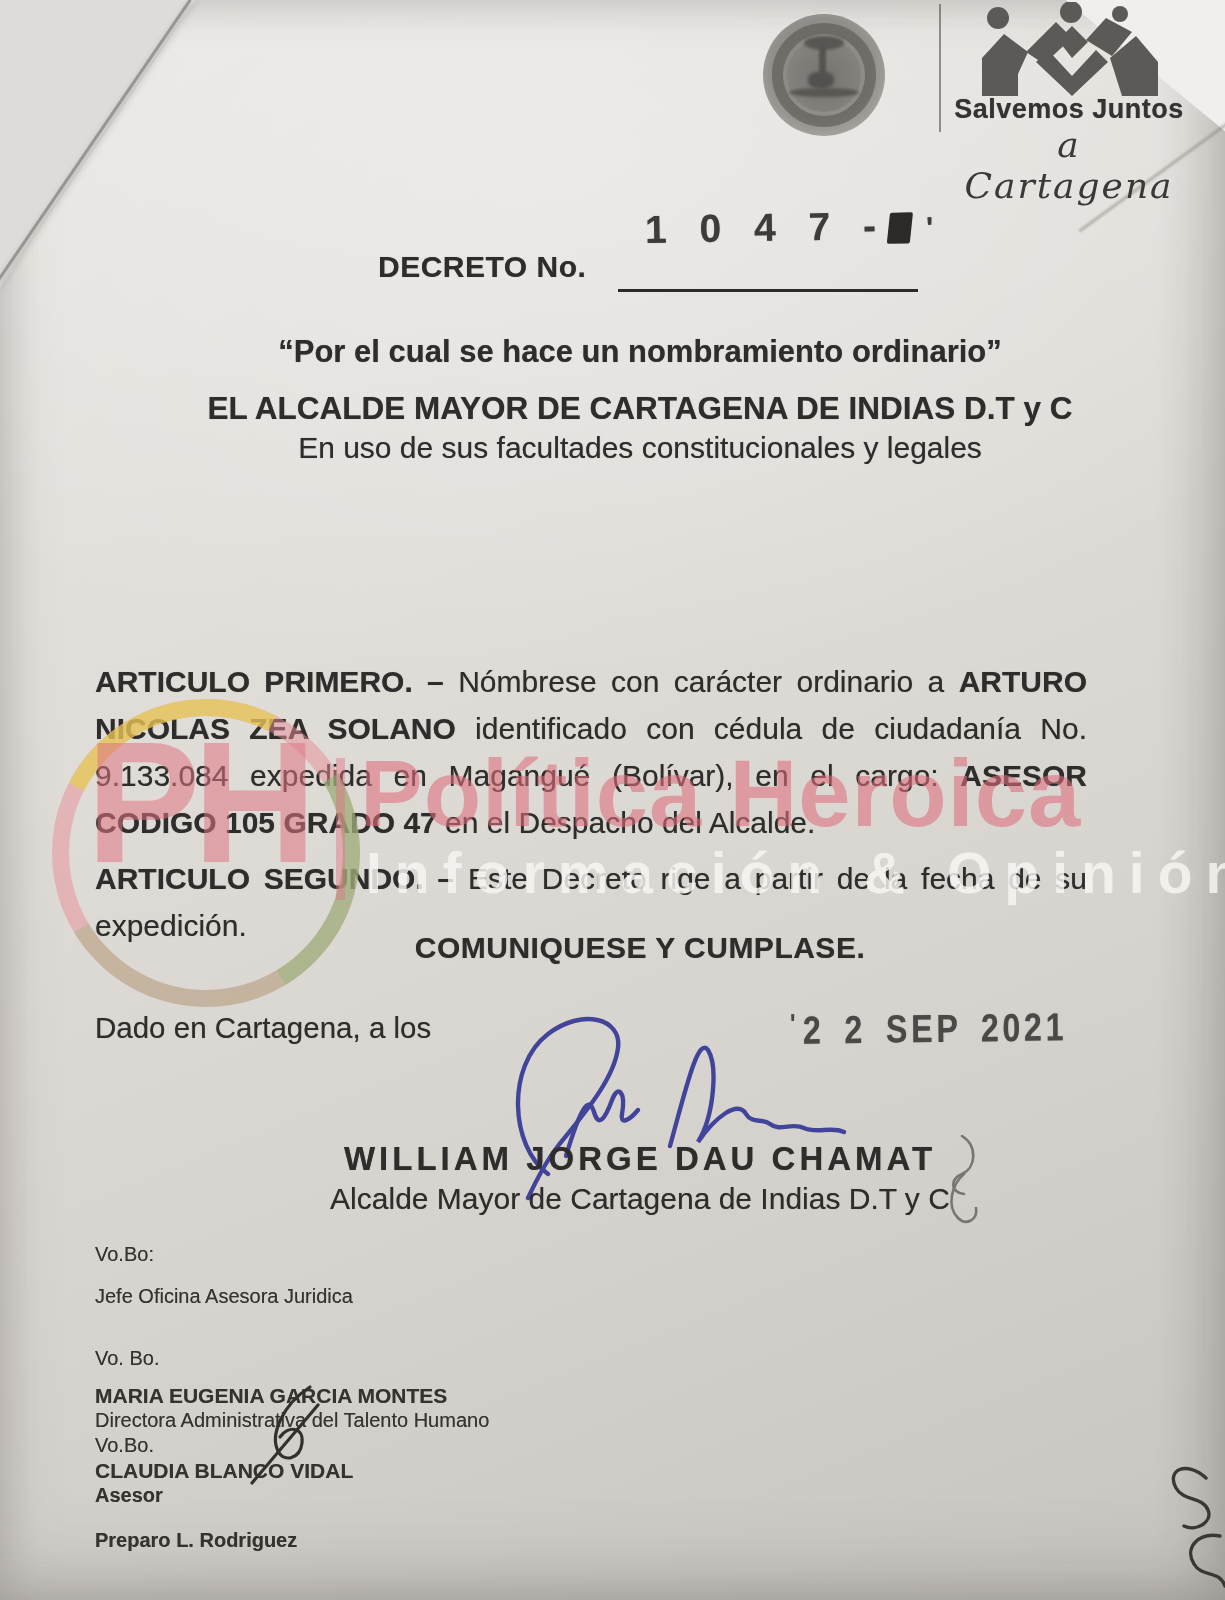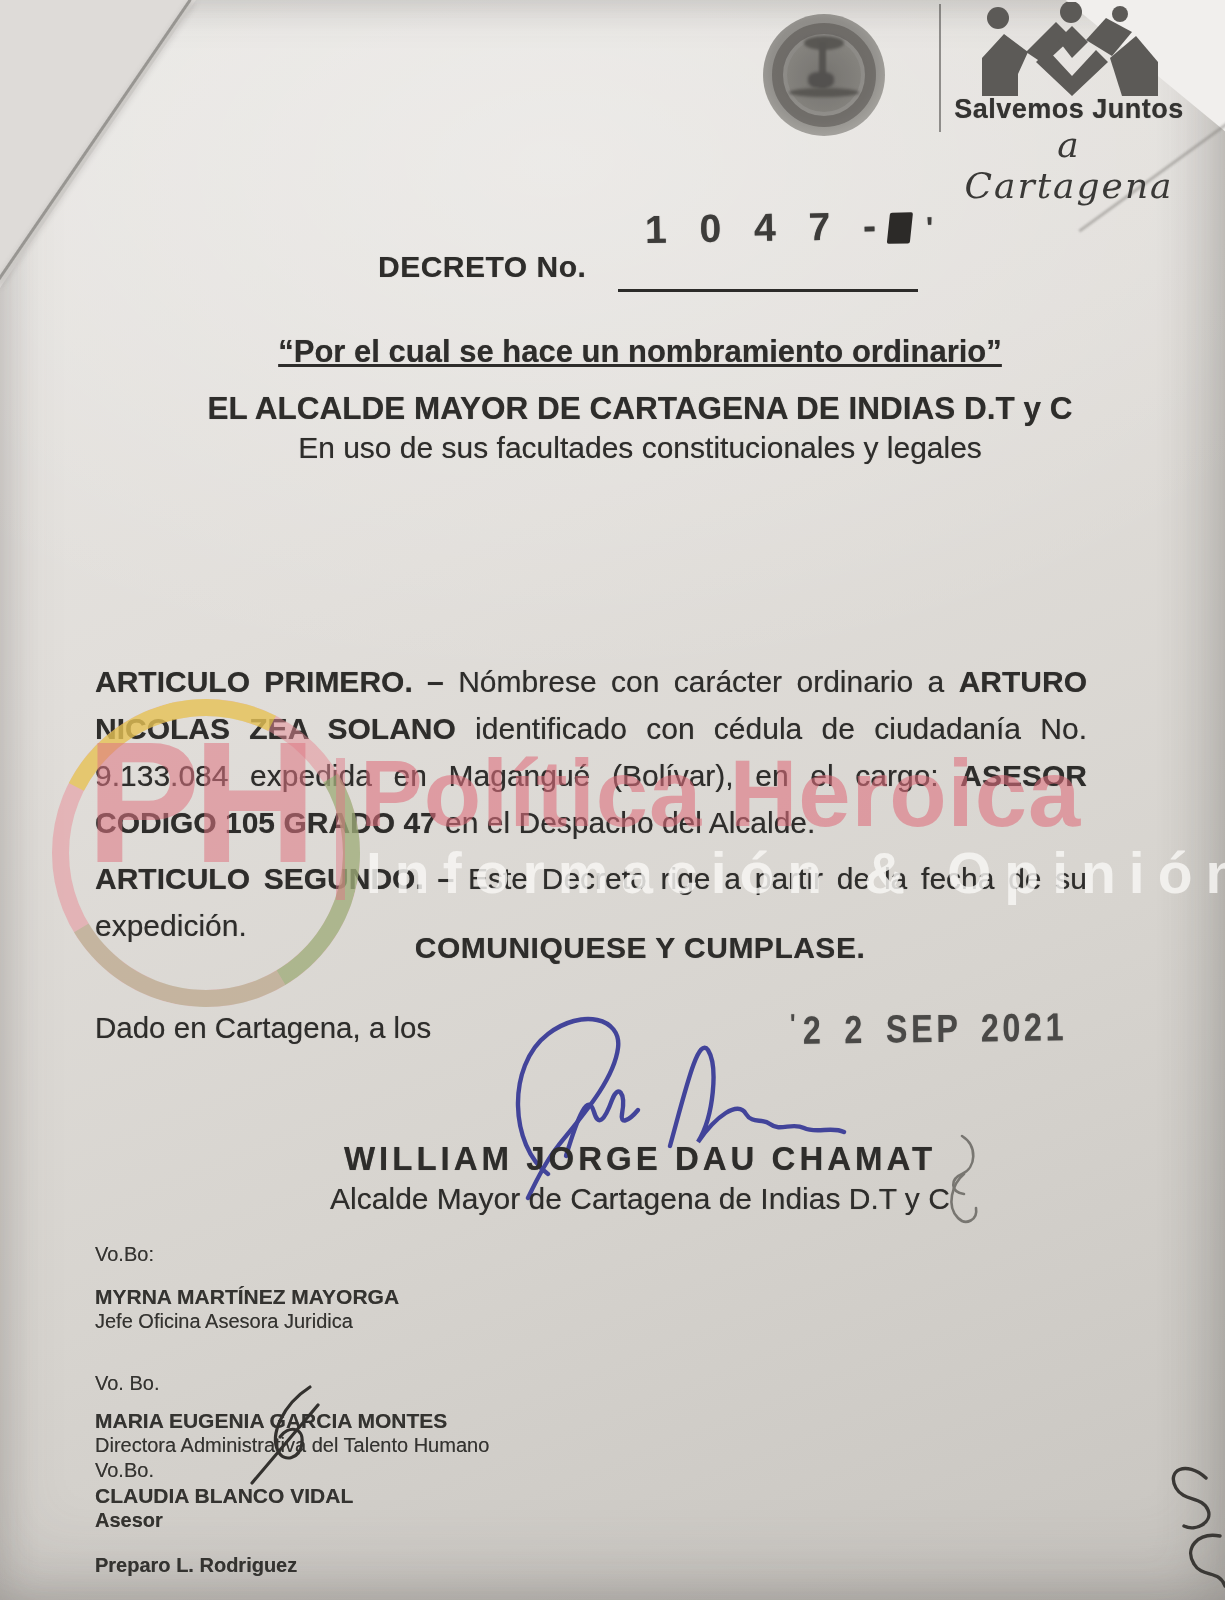--- a/index.html
+++ b/index.html
@@ -45,21 +45,21 @@
 
   
   .decree-label{left:378px;top:250px;font-size:30px;font-weight:bold;letter-spacing:.5px;}
   .stamp-number{left:645px;top:208px;font-size:39px;font-weight:600;letter-spacing:11px;color:#3d3c3a;
     transform:rotate(-1deg);transform-origin:left center;text-shadow:0 0 1px rgba(50,50,48,.5);}
   .stamp-blob{display:inline-block;width:23px;height:31px;background:#2c2a28;border-radius:2px;
     transform:skewX(-7deg) translateY(5px);margin-left:2px;}
   .stamp-tick{margin-left:14px;font-size:30px;letter-spacing:0;}
   .number-underline{position:absolute;left:618px;top:289px;width:300px;height:3px;background:#2c2b29;}
 
-  .subject{left:60px;top:334px;width:1160px;text-align:center;font-size:31px;font-weight:bold;text-decoration:underline;}
+  .subject{left:60px;top:334px;width:1160px;text-align:center;font-size:31px;font-weight:bold;}
   .issuer{left:60px;top:390px;width:1160px;text-align:center;font-size:31.5px;font-weight:bold;}
   .issuer-powers{left:60px;top:431px;width:1160px;text-align:center;font-size:30px;}
   .decreta{left:60px;top:549px;width:1160px;text-align:center;font-size:30px;font-weight:bold;letter-spacing:1px;}
 
   .para{left:95px;width:992px;font-size:30px;line-height:47px;text-align:justify;margin-top:38px;}
   .para-1{top:620px;}
   .para-2{top:817px;}
   .closing{left:60px;top:931px;width:1160px;text-align:center;font-size:30px;font-weight:bold;letter-spacing:.5px;}
 
   .issued-line{left:95px;top:1011px;font-size:29.5px;}
@@ -169,21 +169,20 @@
     <path d="M 34 8 C 50 18 48 40 34 46 C 22 51 22 64 36 66"></path>
     <path d="M 36 46 C 24 56 18 78 30 90 C 38 98 50 92 48 80"></path>
   </svg>
 
   <div class="txt signer-title">Alcalde Mayor de Cartagena de Indias D.T y C</div>
   <div class="txt signer-name">WILLIAM JORGE DAU CHAMAT</div>
 
   <div class="approvals">
     <p class="lbl">Vo.Bo:</p>
     <div class="gap-a"></div>
-    <p class="nm">MYRNA MARTÍNEZ MAYORGA</p>
     <p class="tt">Jefe Oficina Asesora Juridica</p>
     <div class="gap-b"></div>
     <p class="lbl">Vo. Bo.</p>
     <div class="gap-c"></div>
     <p class="nm">MARIA EUGENIA GARCIA MONTES</p>
     <p class="tt">Directora Administrativa del Talento Humano</p>
     <p class="lbl">Vo.Bo.</p>
     <p class="nm">CLAUDIA BLANCO VIDAL</p>
     <p class="tt prepared">Asesor</p>
     <p class="prepared">Preparo L. Rodriguez</p>

